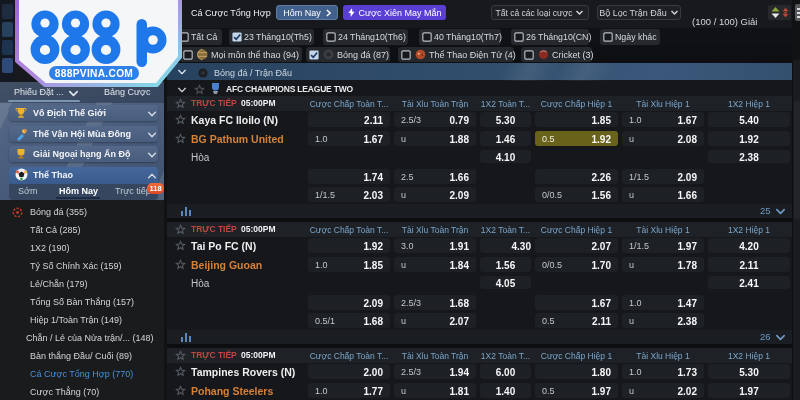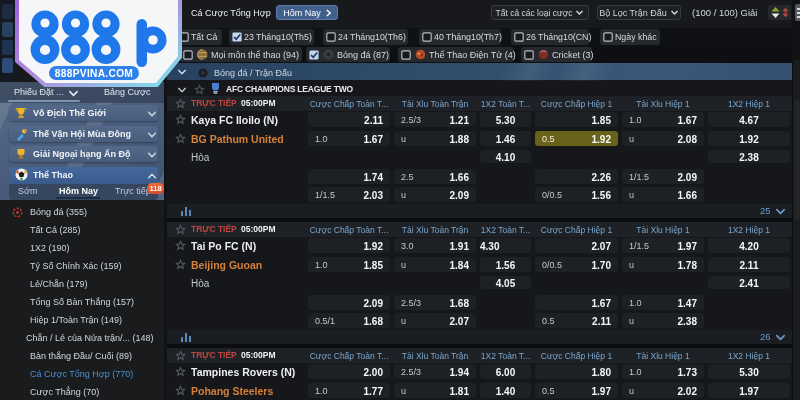--- a/index.html
+++ b/index.html
@@ -135,27 +135,30 @@
   </div>
   <div id="sideline"></div>
   <div id="main">
     <div class="tb1"></div>
       <div class="tb2"></div>
       <div class="tb3"></div>
     <div class="abs t1title" style="left:24px;top:8px">Cá Cược Tổng Hợp</div>
       <div class="abs btn-navy" style="left:109px;top:5px;width:62px;height:15px">Hôm Nay<svg style="margin-left:5px" width="5" height="8" viewBox="0 0 6 9">
           <path d="M1 1l4 3.5L1 8" stroke="#fff" stroke-width="1.6" fill="none"></path>
         </svg></div>
+      <div class="abs btn-purple" style="left:176px;top:5px;width:103px;height:15px"><svg width="7" height="9" viewBox="0 0 8 10" style="margin-right:4px">
+          <path d="M4.5 0L0.5 5.5h2.5L3 10l4.5-6H5z" fill="#fff"></path>
+        </svg>Cược Xiên May Mắn</div>
       <div class="abs drop" style="left:324px;top:5px;width:98px;height:15px">Tất cả các loại cược<svg width="9" height="9" viewBox="0 0 12 11" style="margin-left:3px">
           <path d="M2 3.5L6 7.5L10 3.5" fill="none" stroke="#cfd4d9" stroke-width="2"></path>
         </svg></div>
       <div class="abs drop" style="left:430px;top:5px;width:84px;height:15px;font-size:9px">Bộ Lọc Trận Đấu<svg width="9" height="9" viewBox="0 0 12 11" style="margin-left:3px">
           <path d="M2 3.5L6 7.5L10 3.5" fill="none" stroke="#cfd4d9" stroke-width="2"></path>
         </svg></div>
-      <div class="abs gcount" style="left:525px;top:7px">(100 / 100) Giải</div>
+      <div class="abs gcount" style="left:525px;top:16px">(100 / 100) Giải</div>
       <div class="abs" style="left:601px;top:5px;width:23px;height:15px;background:#26282c;border-radius:2px"></div>
 <svg class="abs" style="left:604px;top:7px" width="9" height="11" viewBox="0 0 9 11">
         <path d="M4.5 0L8.5 4.5H0.5z" fill="#8aa832"></path>
         <path d="M4.5 11L0.5 6.5H8.5z" fill="#e8eaec"></path>
       </svg>
 <svg class="abs" style="left:615px;top:7px" width="7" height="11" viewBox="0 0 8 11">
         <path d="M4 0L7.5 4H0.5z" fill="#b84a3a"></path>
         <rect x="2.8" y="4.5" width="2.4" height="2" fill="#b84a3a"></rect>
         <path d="M4 11L0.5 7H7.5z" fill="#b84a3a"></path>
       </svg>
@@ -268,34 +271,34 @@
       <div class="abs colh" style="left:539px;top:99px;width:86px">1X2 Hiệp 1</div>
       <svg class="abs" style="left:8px;top:114px" width="11" height="11" viewBox="0 0 24 24">
         <path d="M12 3l2.6 6.1 6.6.5-5 4.3 1.5 6.4L12 16.9 6.3 20.3l1.5-6.4-5-4.3 6.6-.5z" fill="none" stroke="#545a61" stroke-width="2.4"></path>
       </svg>
       <div class="abs tname" style="left:24px;top:114px">Kaya FC Iloilo (N)</div>
       <div class="cellbox" style="left:141px;top:112px;width:82px;height:15px;background:#1d2024">
         <span class="val" style="right:7px">2.11</span>
       </div>
       <div class="cellbox" style="left:227px;top:112px;width:82px;height:15px;background:#1d2024">
         <span class="lab" style="left:7px">2.5/3</span>
-        <span class="val" style="right:7px">1.21</span>
+        <span class="val" style="right:7px">0.79</span>
       </div>
       <div class="cellbox" style="left:313px;top:112px;width:51px;height:15px;background:#1d2024">
         <span class="val" style="position:absolute;left:0;right:0;text-align:center">5.30</span>
       </div>
       <div class="cellbox" style="left:368px;top:112px;width:83px;height:15px;background:#1d2024">
         <span class="val" style="right:7px">1.85</span>
       </div>
       <div class="cellbox" style="left:455px;top:112px;width:82px;height:15px;background:#1d2024">
         <span class="lab" style="left:7px">1.0</span>
         <span class="val" style="right:7px">1.67</span>
       </div>
       <div class="cellbox" style="left:541px;top:112px;width:82px;height:15px;background:#1d2024">
-        <span class="val" style="position:absolute;left:0;right:0;text-align:center">4.67</span>
+        <span class="val" style="position:absolute;left:0;right:0;text-align:center">5.40</span>
       </div>
       <svg class="abs" style="left:8px;top:133px" width="11" height="11" viewBox="0 0 24 24">
         <path d="M12 3l2.6 6.1 6.6.5-5 4.3 1.5 6.4L12 16.9 6.3 20.3l1.5-6.4-5-4.3 6.6-.5z" fill="none" stroke="#545a61" stroke-width="2.4"></path>
       </svg>
       <div class="abs tname orange" style="left:24px;top:133px">BG Pathum United</div>
       <div class="cellbox" style="left:141px;top:131px;width:82px;height:15px;background:#1d2024">
         <span class="lab" style="left:7px">1.0</span>
         <span class="val" style="right:7px">1.67</span>
       </div>
       <div class="cellbox" style="left:227px;top:131px;width:82px;height:15px;background:#1d2024">
@@ -381,21 +384,21 @@
       </svg>
       <div class="abs tname" style="left:24px;top:240px">Tai Po FC (N)</div>
       <div class="cellbox" style="left:141px;top:238px;width:82px;height:15px;background:#1d2024">
         <span class="val" style="right:7px">1.92</span>
       </div>
       <div class="cellbox" style="left:227px;top:238px;width:82px;height:15px;background:#1d2024">
         <span class="lab" style="left:7px">3.0</span>
         <span class="val" style="right:7px">1.91</span>
       </div>
       <div class="cellbox" style="left:313px;top:238px;width:51px;height:15px;background:#1d2024">
-        <span class="val" style="position:absolute;left:0;right:0;text-align:left">4.30</span>
+        <span class="val" style="position:absolute;left:0;right:0;text-align:right">4.30</span>
       </div>
       <div class="cellbox" style="left:368px;top:238px;width:83px;height:15px;background:#1d2024">
         <span class="val" style="right:7px">2.07</span>
       </div>
       <div class="cellbox" style="left:455px;top:238px;width:82px;height:15px;background:#1d2024">
         <span class="lab" style="left:7px">1/1.5</span>
         <span class="val" style="right:7px">1.97</span>
       </div>
       <div class="cellbox" style="left:541px;top:238px;width:82px;height:15px;background:#1d2024">
         <span class="val" style="position:absolute;left:0;right:0;text-align:center">4.20</span>

